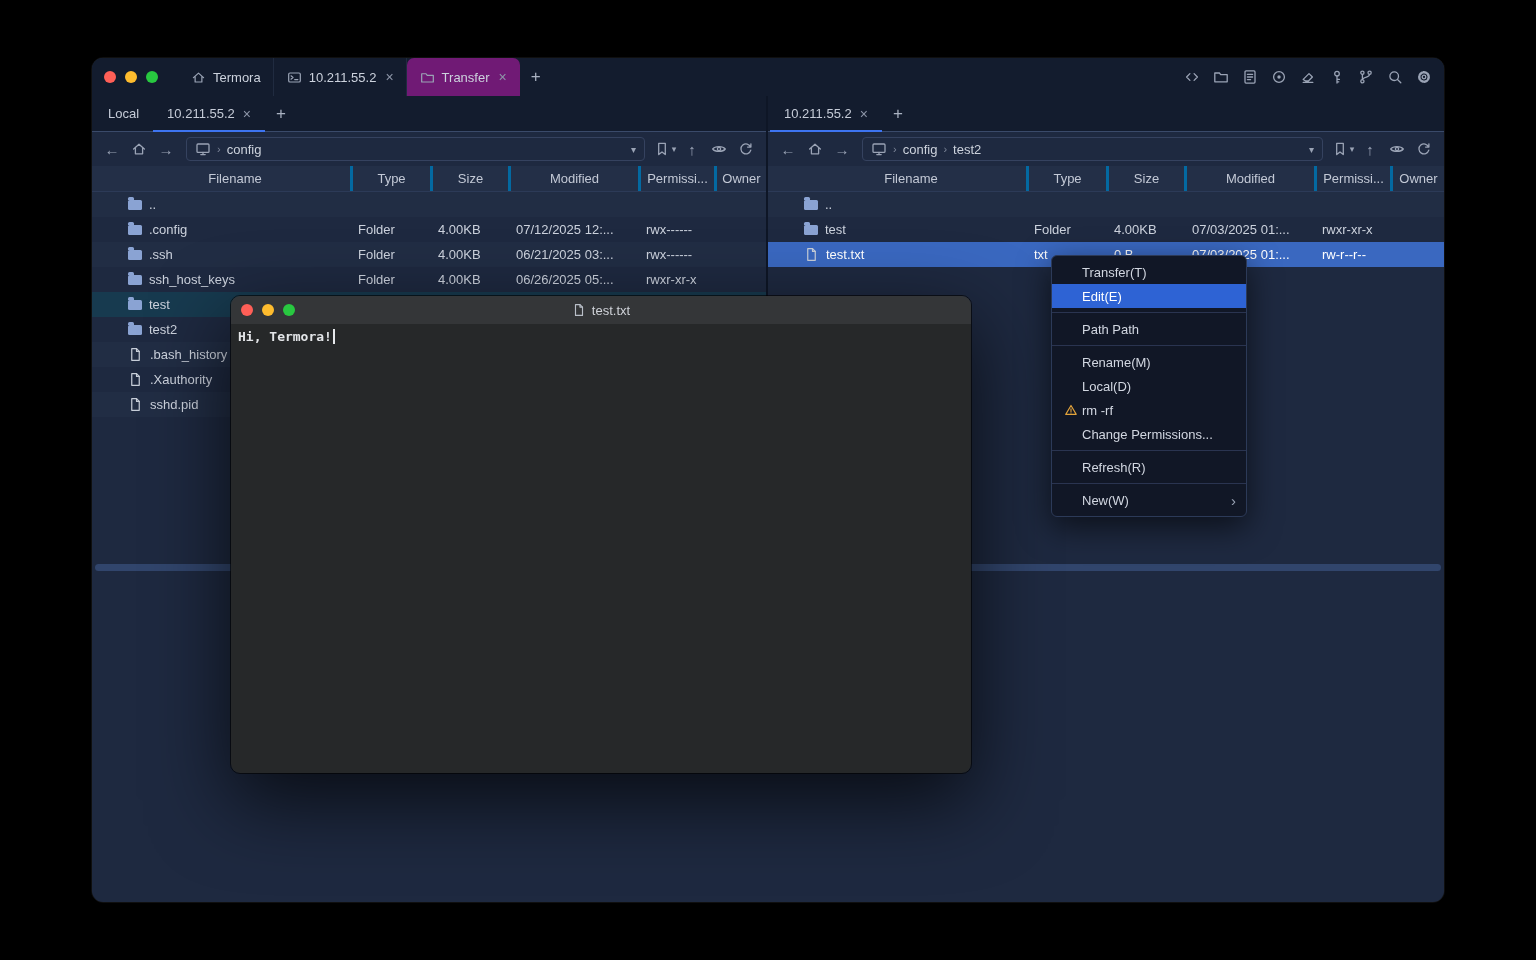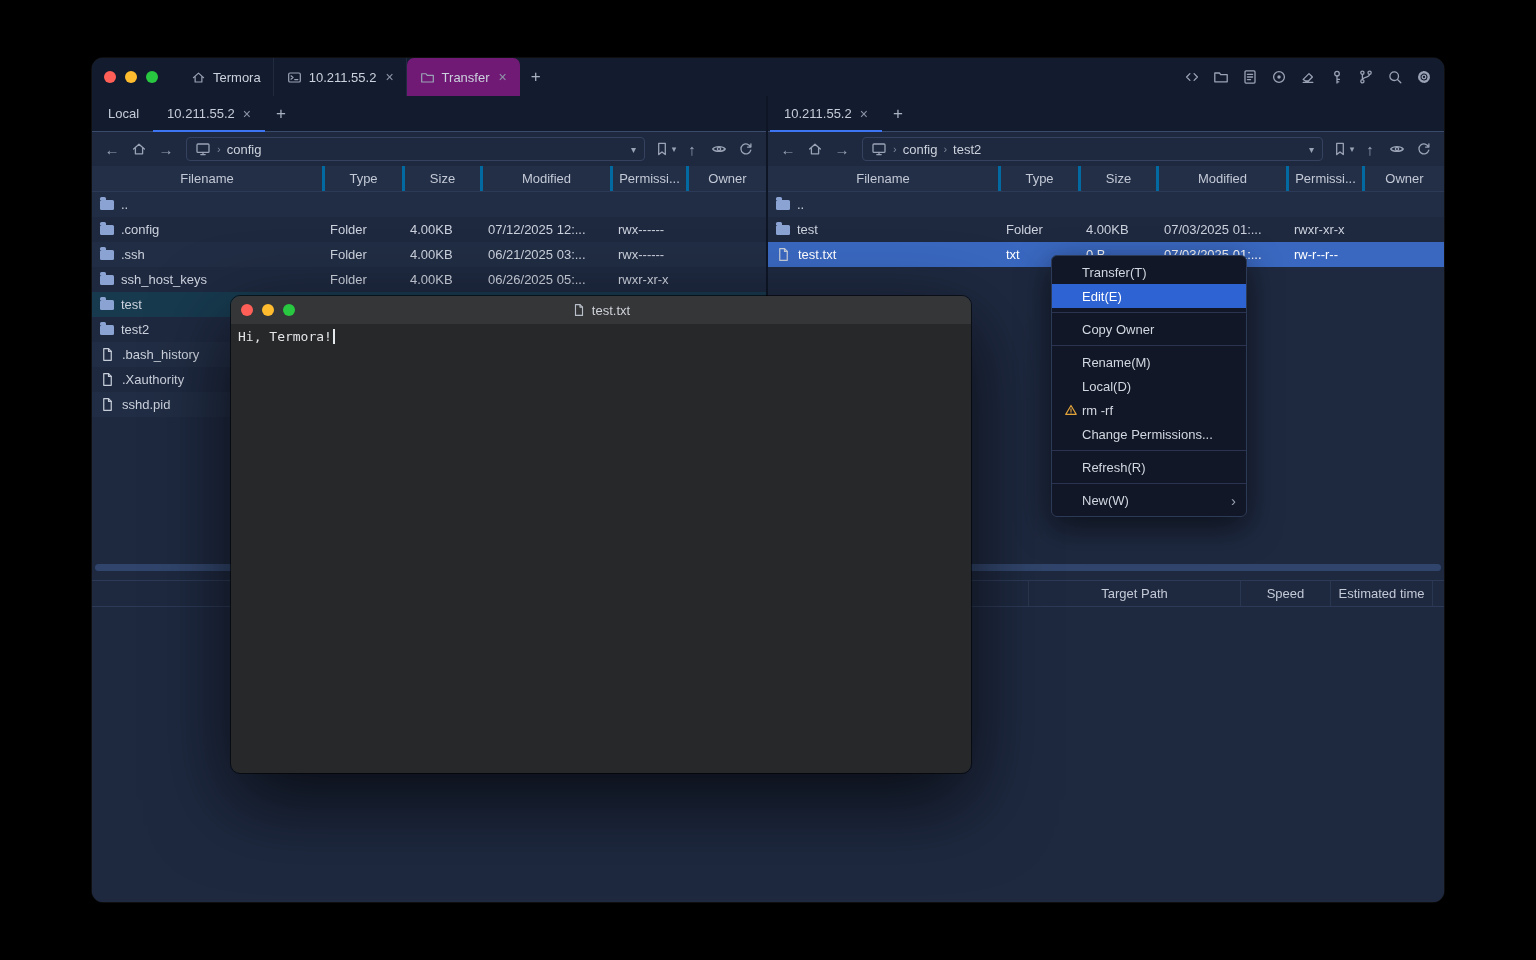--- a/index.html
+++ b/index.html
@@ -48,21 +48,21 @@
   .ptab-close{color:var(--dim);font-size:14px;}
   .ptoolbar{height:34px;display:flex;align-items:center;gap:3px;padding:0 8px;flex:none;}
   .tbtn{min-width:24px;height:24px;display:inline-flex;align-items:center;justify-content:center;border-radius:4px;gap:2px;}
   .tbtn .ti{font-size:15px;}
   .pathbox{flex:1;height:24px;border:1px solid #35425f;border-radius:4px;display:flex;align-items:center;
            gap:6px;padding:0 8px;margin:0 5px;color:#ccd2dc;}
   .pathbox .psep{color:#7d8699;font-size:11px;}
   .path-caret{margin-left:auto;font-size:10px;color:#9aa3b5;}
   .bm-caret{font-size:9px;color:#9aa3b5;}
   
-  .frow{display:grid;grid-template-columns:230px 80px 78px 130px 76px minmax(0,1fr);align-items:center;}
+  .frow{display:grid;grid-template-columns:230px 80px 78px 130px 76px minmax(0,1fr);align-items:center;padding-left:28px;}
   .fhead{height:26px;background:var(--bg-header);border-bottom:1px solid var(--border);color:#c3c9d6;flex:none;}
   .hcell{text-align:center;border-left:3px solid #0369a1;height:100%;display:flex;align-items:center;justify-content:center;overflow:hidden;white-space:nowrap;}
   .hcell:first-child{border-left:none;}
   .rows{flex:1;overflow:hidden;position:relative;}
   .file-row{height:25px;color:var(--text);}
   .file-row:nth-child(odd){background:var(--row-odd);}
   .file-row.sel-inactive{background:var(--sel-in);}
   .file-row.sel-active{background:var(--sel);color:#fff;}
   .fcell{padding-left:8px;overflow:hidden;white-space:nowrap;}
   .name-cell{display:flex;align-items:center;gap:7px;}
@@ -91,21 +91,21 @@
   
   .editor{position:absolute;left:139px;top:238px;width:740px;height:477px;border-radius:9px;overflow:hidden;
           z-index:50;box-shadow:0 28px 80px rgba(0,0,0,.7);outline:1px solid rgba(0,0,0,.6);}
   .editor-titlebar{height:28px;background:#343638;display:flex;align-items:center;padding:0 10px;position:relative;}
   .traffic.small{gap:9px;margin-right:0;}
   .traffic.small .light{width:12px;height:12px;}
   .editor-title{position:absolute;left:0;right:0;display:flex;align-items:center;justify-content:center;gap:6px;
                 color:#cfd2d8;pointer-events:none;}
   .editor-title .ic{width:14px;height:14px;} .editor-title .ic svg{stroke:#b9bfc8;}
   .editor-body{height:calc(100% - 28px);background:#262829;padding:5px 7px;
-               font-family:"DejaVu Sans Mono",monospace;font-size:13px;color:#e3e5e8;}
+               font-family:"DejaVu Sans Mono",monospace;font-size:13px;color:#e3e5e8;font-weight:bold;}
   .caret{display:inline-block;width:2px;height:15px;background:#e6e9ec;vertical-align:text-bottom;margin-left:1px;}
 </style>
 </head>
 <body>
 
 <div class="window">
 
   <div class="titlebar">
     <div class="traffic">
       <span class="light red"></span>
@@ -497,43 +497,34 @@
             <div class="fcell">0 B</div>
             <div class="fcell">07/03/2025 01:...</div>
             <div class="fcell">rw-r--r--</div>
             <div class="fcell"></div>
           </div>
         </div>
         <div class="hscroll"></div>
       </section>
   </div>
 
-  <div class="transfer">
-    <div class="transfer-header" id="transfer-header">
-        <div class="tcell spacer"></div>
-        <div class="tcell" style="width: 212px;">Target Path</div>
-        <div class="tcell" style="width: 90px;">Speed</div>
-        <div class="tcell" style="width: 102px;">Estimated time</div>
-        <div class="tcell end"></div>
-      </div>
-  </div>
 
   <div class="context-menu" id="context-menu">
       <div class="menu-item">
         <span class="menu-gutter"></span>
         <span class="menu-label">Transfer(T)</span>
       </div>
       <div class="menu-item hl">
         <span class="menu-gutter"></span>
         <span class="menu-label">Edit(E)</span>
       </div>
       <div class="menu-sep"></div>
       <div class="menu-item">
         <span class="menu-gutter"></span>
-        <span class="menu-label">Copy Owner</span>
+        <span class="menu-label">Path Path</span>
       </div>
       <div class="menu-sep"></div>
       <div class="menu-item">
         <span class="menu-gutter"></span>
         <span class="menu-label">Rename(M)</span>
       </div>
       <div class="menu-item">
         <span class="menu-gutter"></span>
         <span class="menu-label">Local(D)</span>
       </div>

